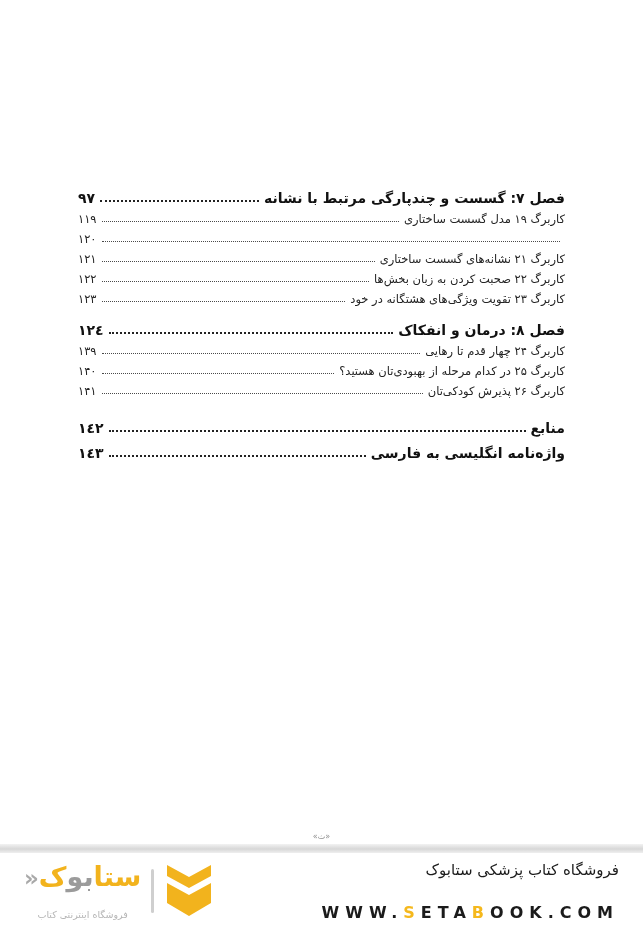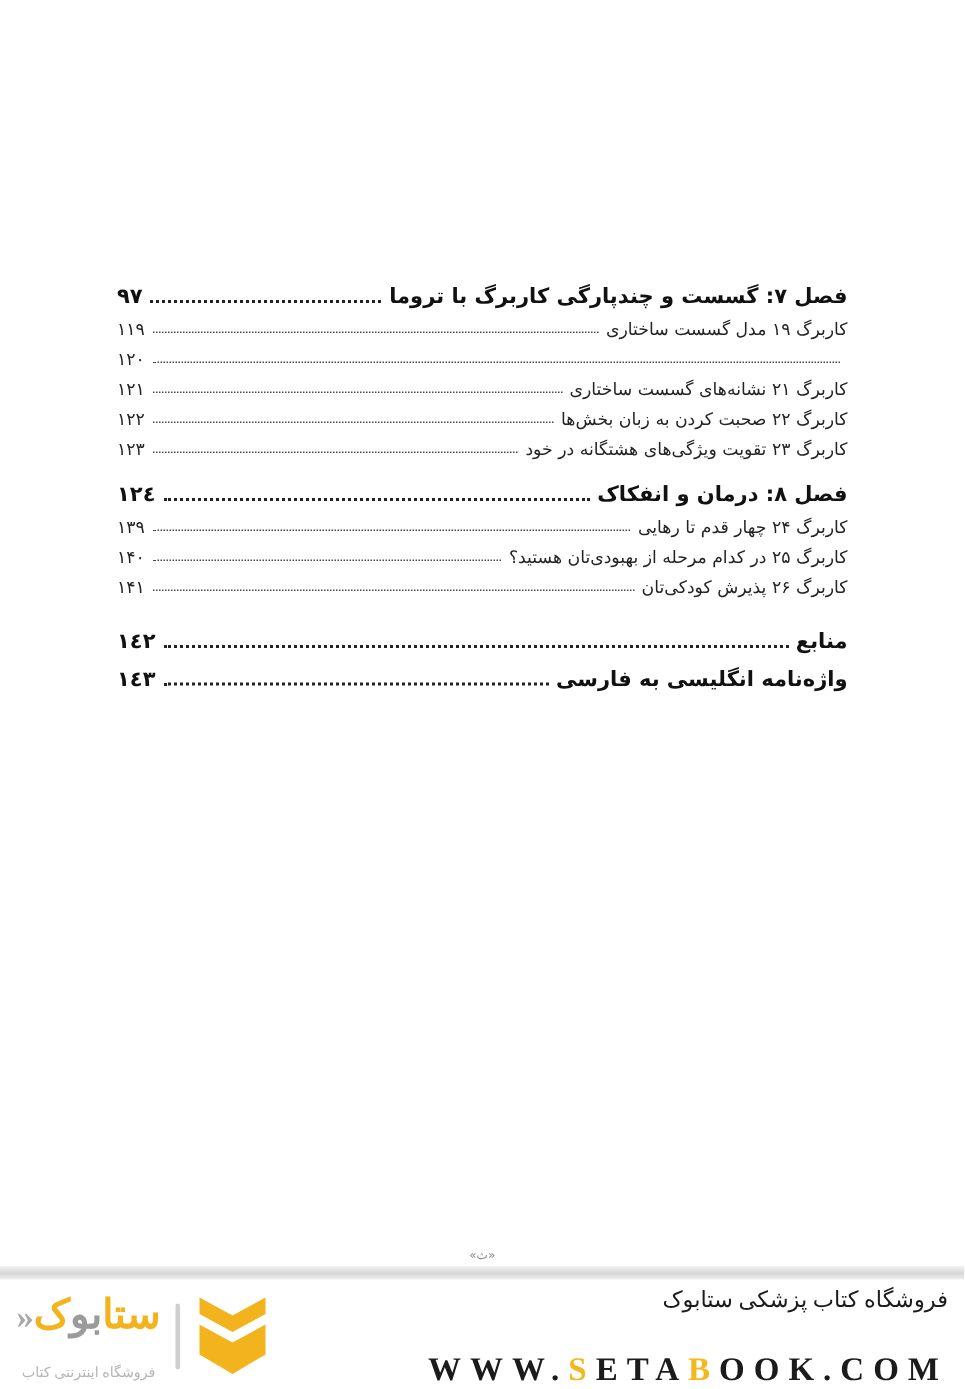--- a/index.html
+++ b/index.html
@@ -58,23 +58,22 @@
   }
 
   
   .footer {
     position: absolute;
     left: 0; right: 0; top: 856px; height: 70px;
     background: #ffffff;
     display: flex;
     align-items: center;
     justify-content: space-between;
-    padding: 0 11px;
+    padding: 0 24px;
     box-sizing: border-box;
-    font-family: Liberation Serif, serif;
   }
   .logo-block { display: flex; align-items: center; gap: 10px; }
   .wordmark-stack { display: flex; flex-direction: column; align-items: center; }
   .wordmark {
     direction: rtl;
     font-size: 27px;
     font-weight: bold;
     line-height: 30px;
     letter-spacing: 1px;
   }
@@ -96,37 +95,37 @@
   .chevron-emblem { display: block; }
 
   .footer-text { text-align: right; }
   .store-name {
     direction: rtl;
     font-size: 15px;
     color: #1b1b1b;
     margin-bottom: 24px;
   }
   .site-url {
-    font-size: 22px;
+    font-size: 16px;
     font-weight: bold;
     letter-spacing: 6px;
     color: #1b1b1b;
     white-space: nowrap;
   }
   .url-accent { color: #f5b81c; }
 </style>
 </head>
 <body>
 
 <div class="page">
 
   <div class="toc">
 
     <div class="toc-row toc-heading">
-      <span class="toc-title">فصل ۷: گسست و چندپارگی کاربرگ با تروما</span>
+      <span class="toc-title">فصل ۷: گسست و چندپارگی مرتبط با نشانه</span>
       <span class="toc-dots"></span>
       <span class="toc-page">٩٧</span>
     </div>
     <div class="toc-row toc-entry">
       <span class="toc-title">کاربرگ ۱۹ مدل گسست ساختاری</span>
       <span class="toc-dots"></span>
       <span class="toc-page">۱۱۹</span>
     </div>
     <div class="toc-row toc-entry">
       <span class="toc-dots"></span>

